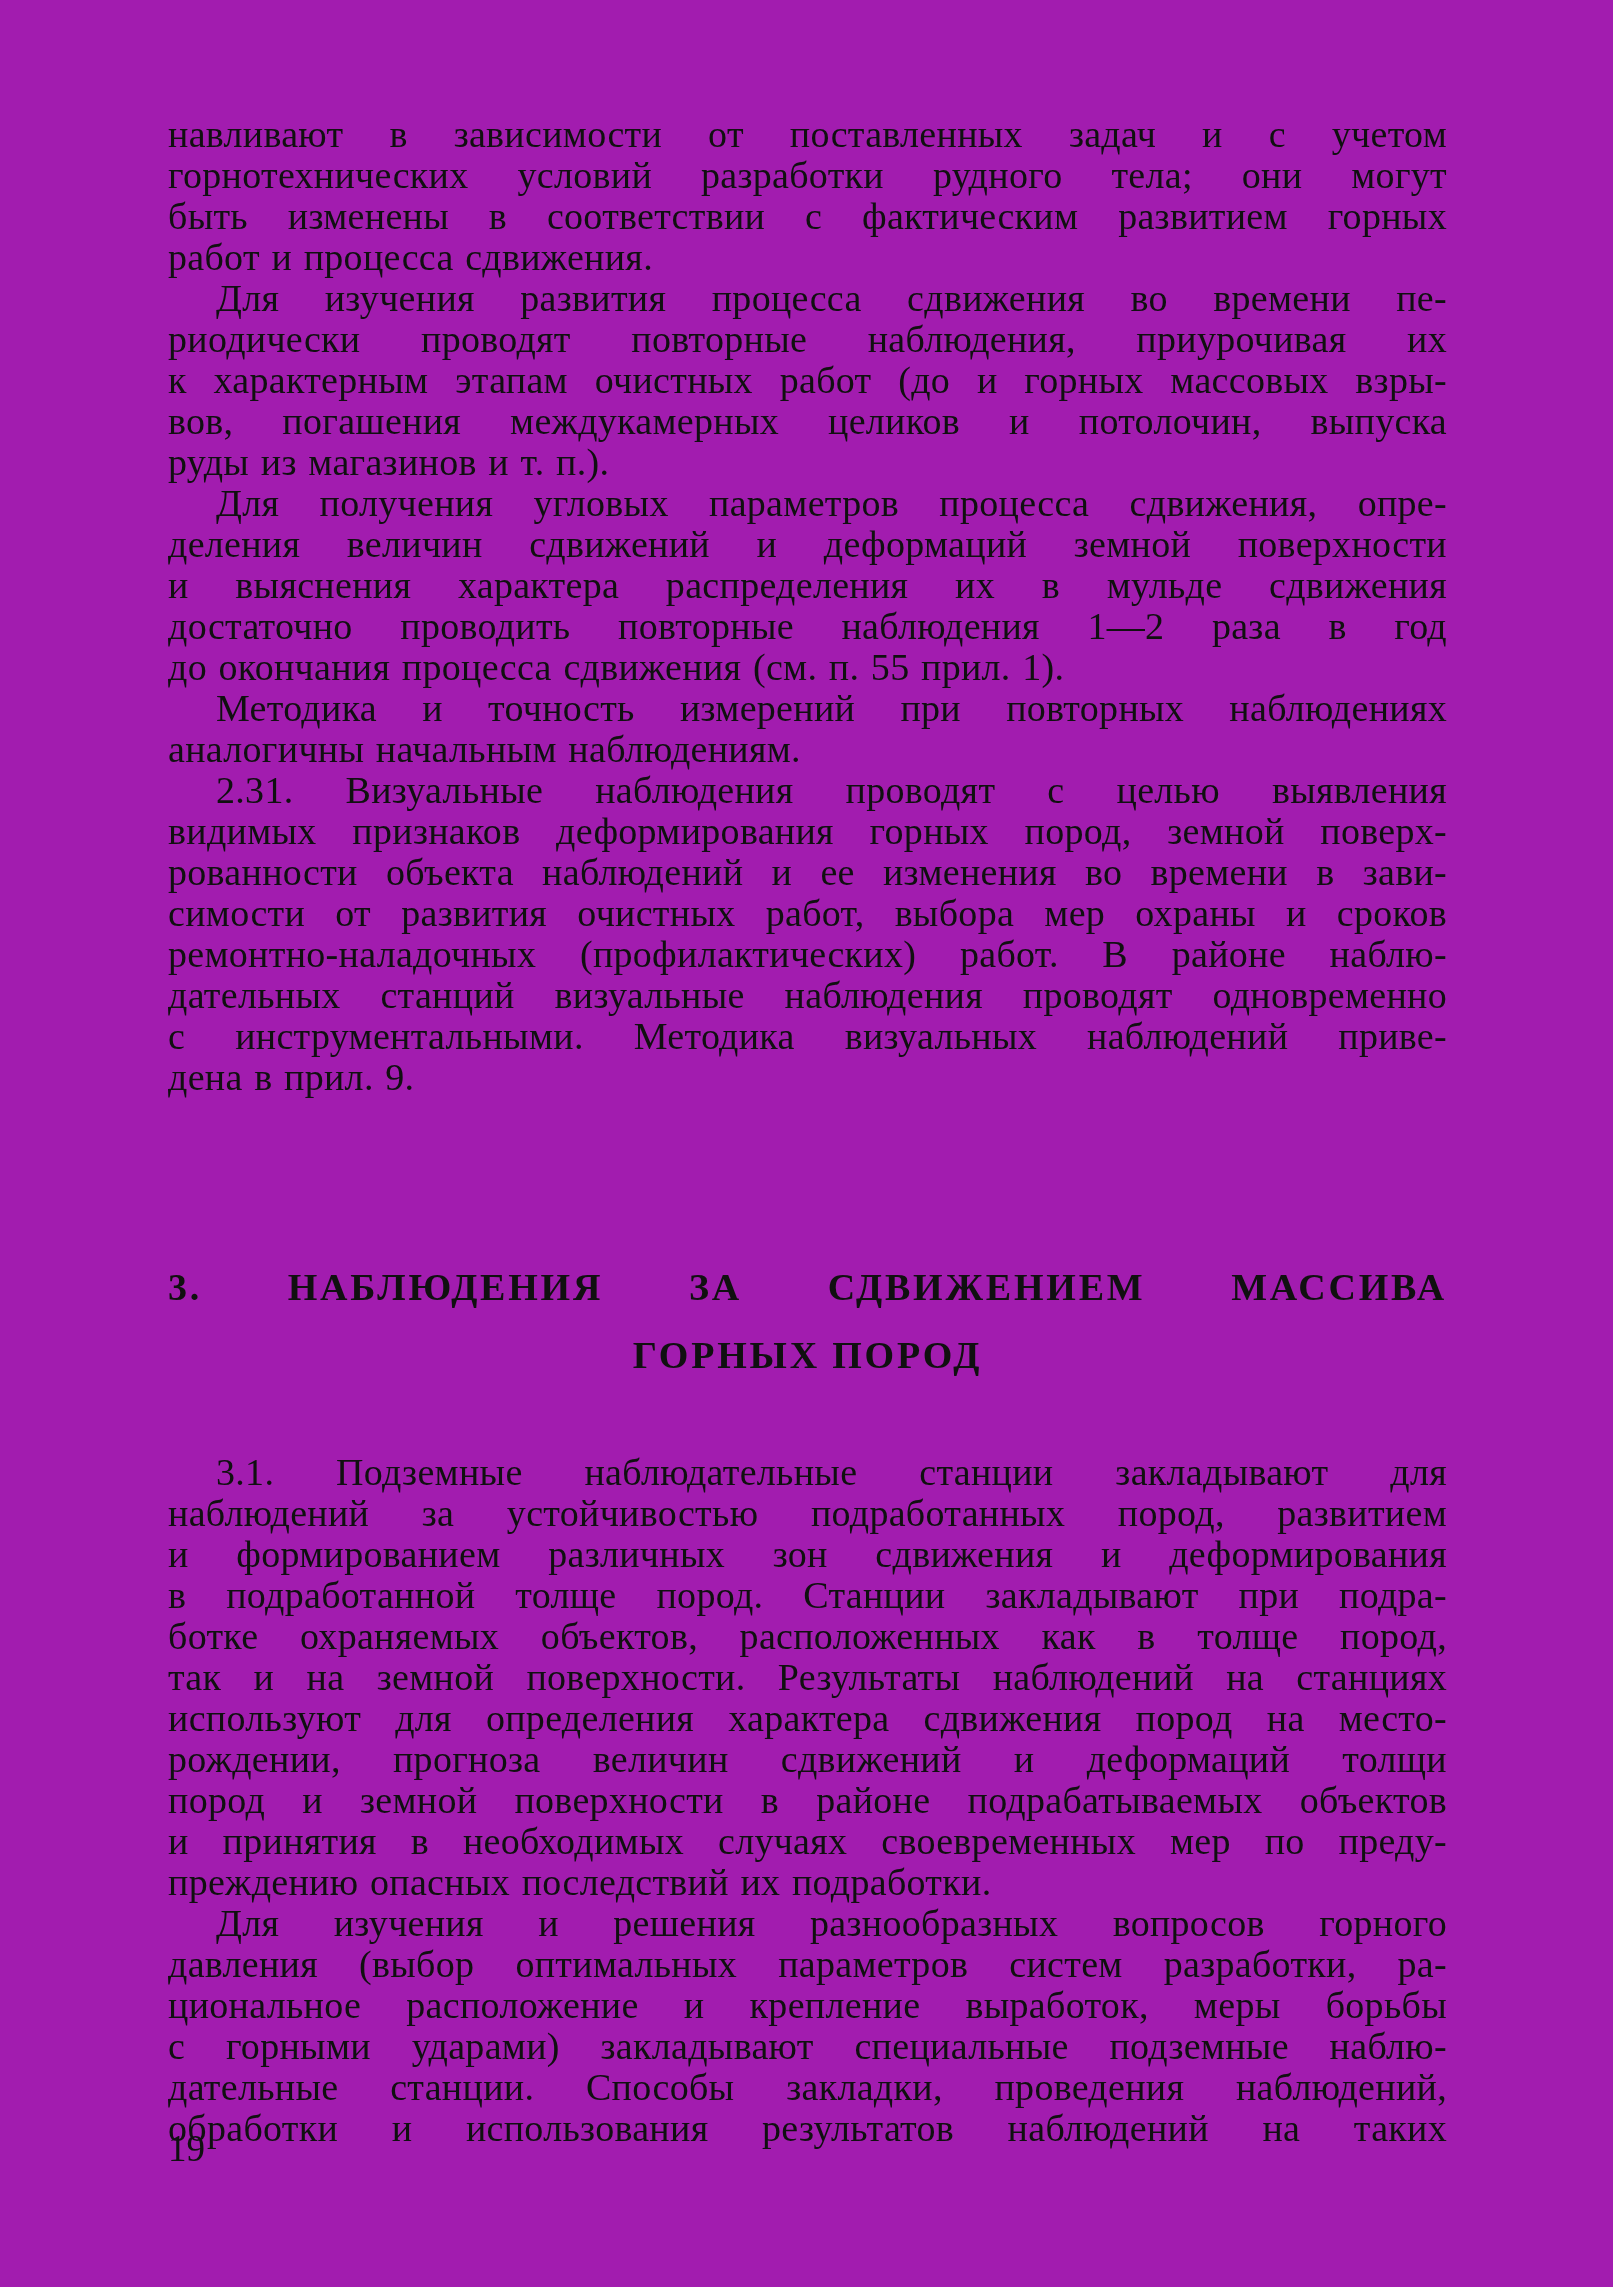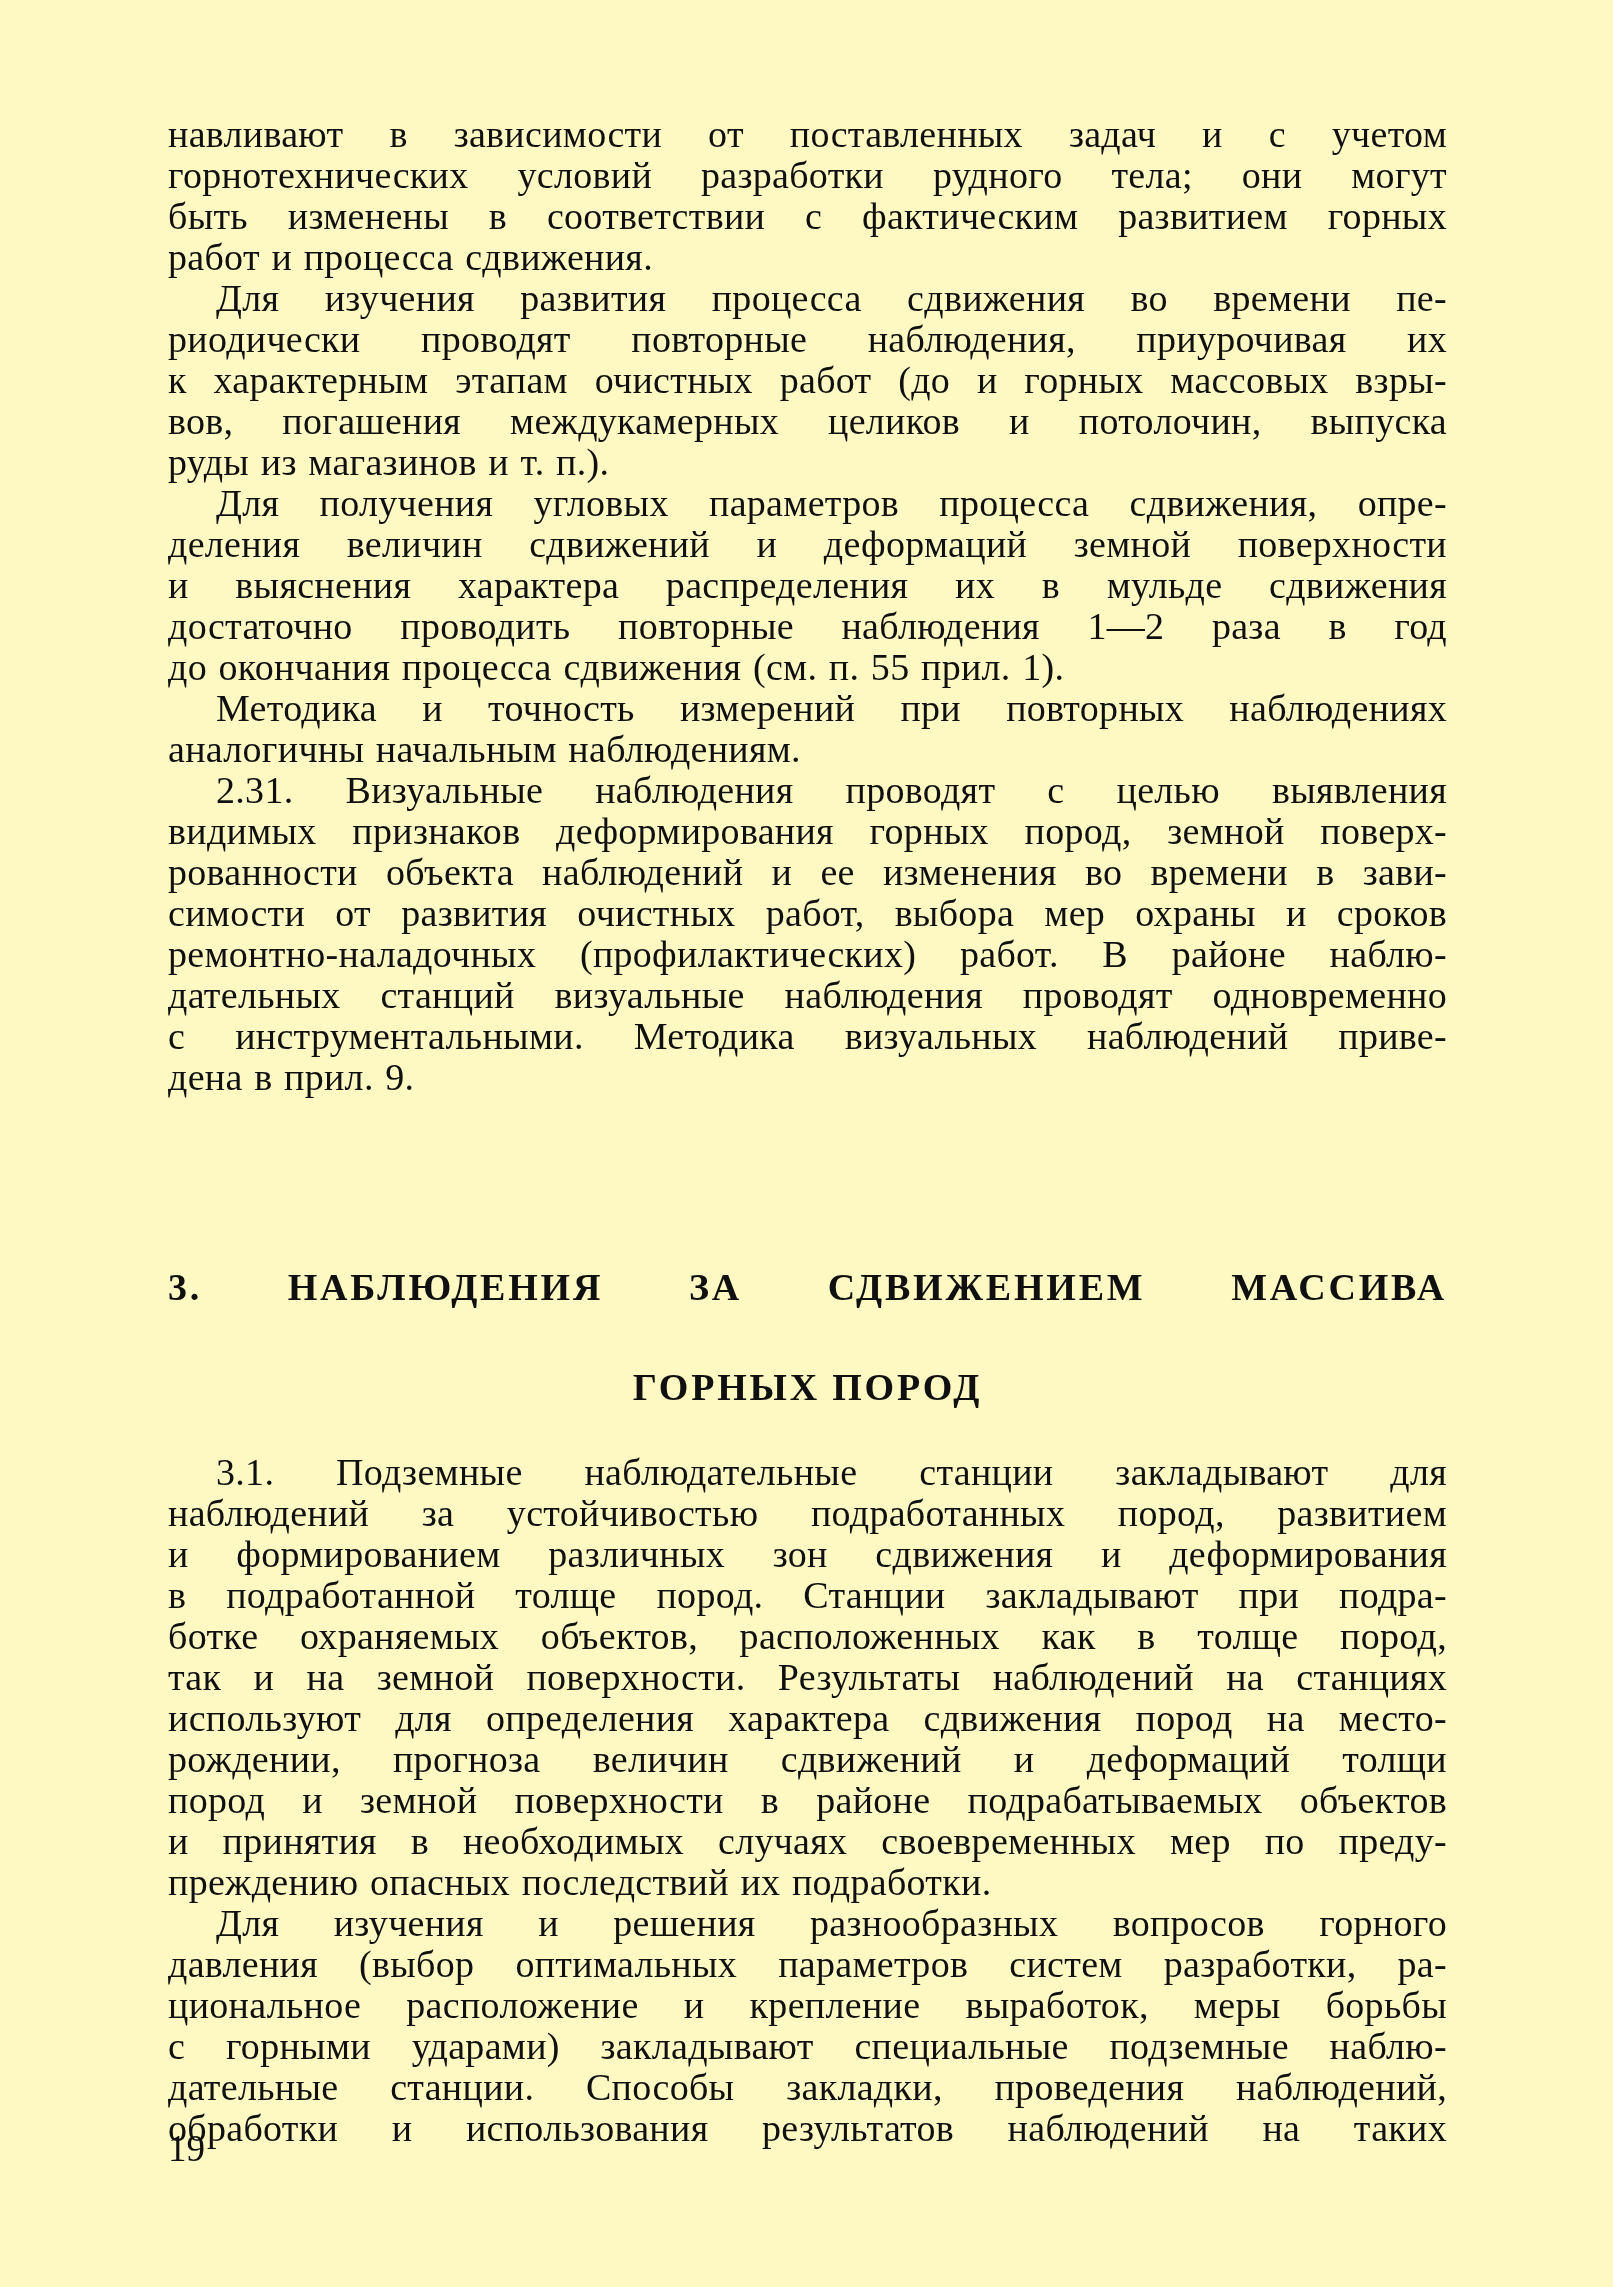--- a/index.html
+++ b/index.html
@@ -6,21 +6,21 @@
   body {
     width: 1613px; height: 2288px;
     background: #ffffff;
     position: relative;
     overflow: hidden;
     font-family: "Liberation Serif", "DejaVu Serif", serif;
     color: #101010;
   }
   .sheet {
     position: absolute; inset: 0;
-    background: #fef9c3;
+    background: #a21caf;
   }
   .textblock {
     position: absolute;
     left: 168px;
     width: 1279px;
   }
   #body-top    { top: 114px; }
   #body-bottom { top: 1432px; margin-top: 20px; }
 
   .para { margin: 0; }
@@ -48,21 +48,20 @@
     font-size: 38px;
     line-height: 68px;
     letter-spacing: 2.8px;
   }
   .heading-line1 {
     text-align: justify;
     text-align-last: justify;
   }
   .heading-line2 {
     text-align: center;
-    margin-top: 32px;
   }
 
   .page-number {
     position: absolute;
     top: 2128px;
     left: 168px;
     width: 1279px;
     font-size: 37px;
     line-height: 41px;
     padding-right: 5.5px;

